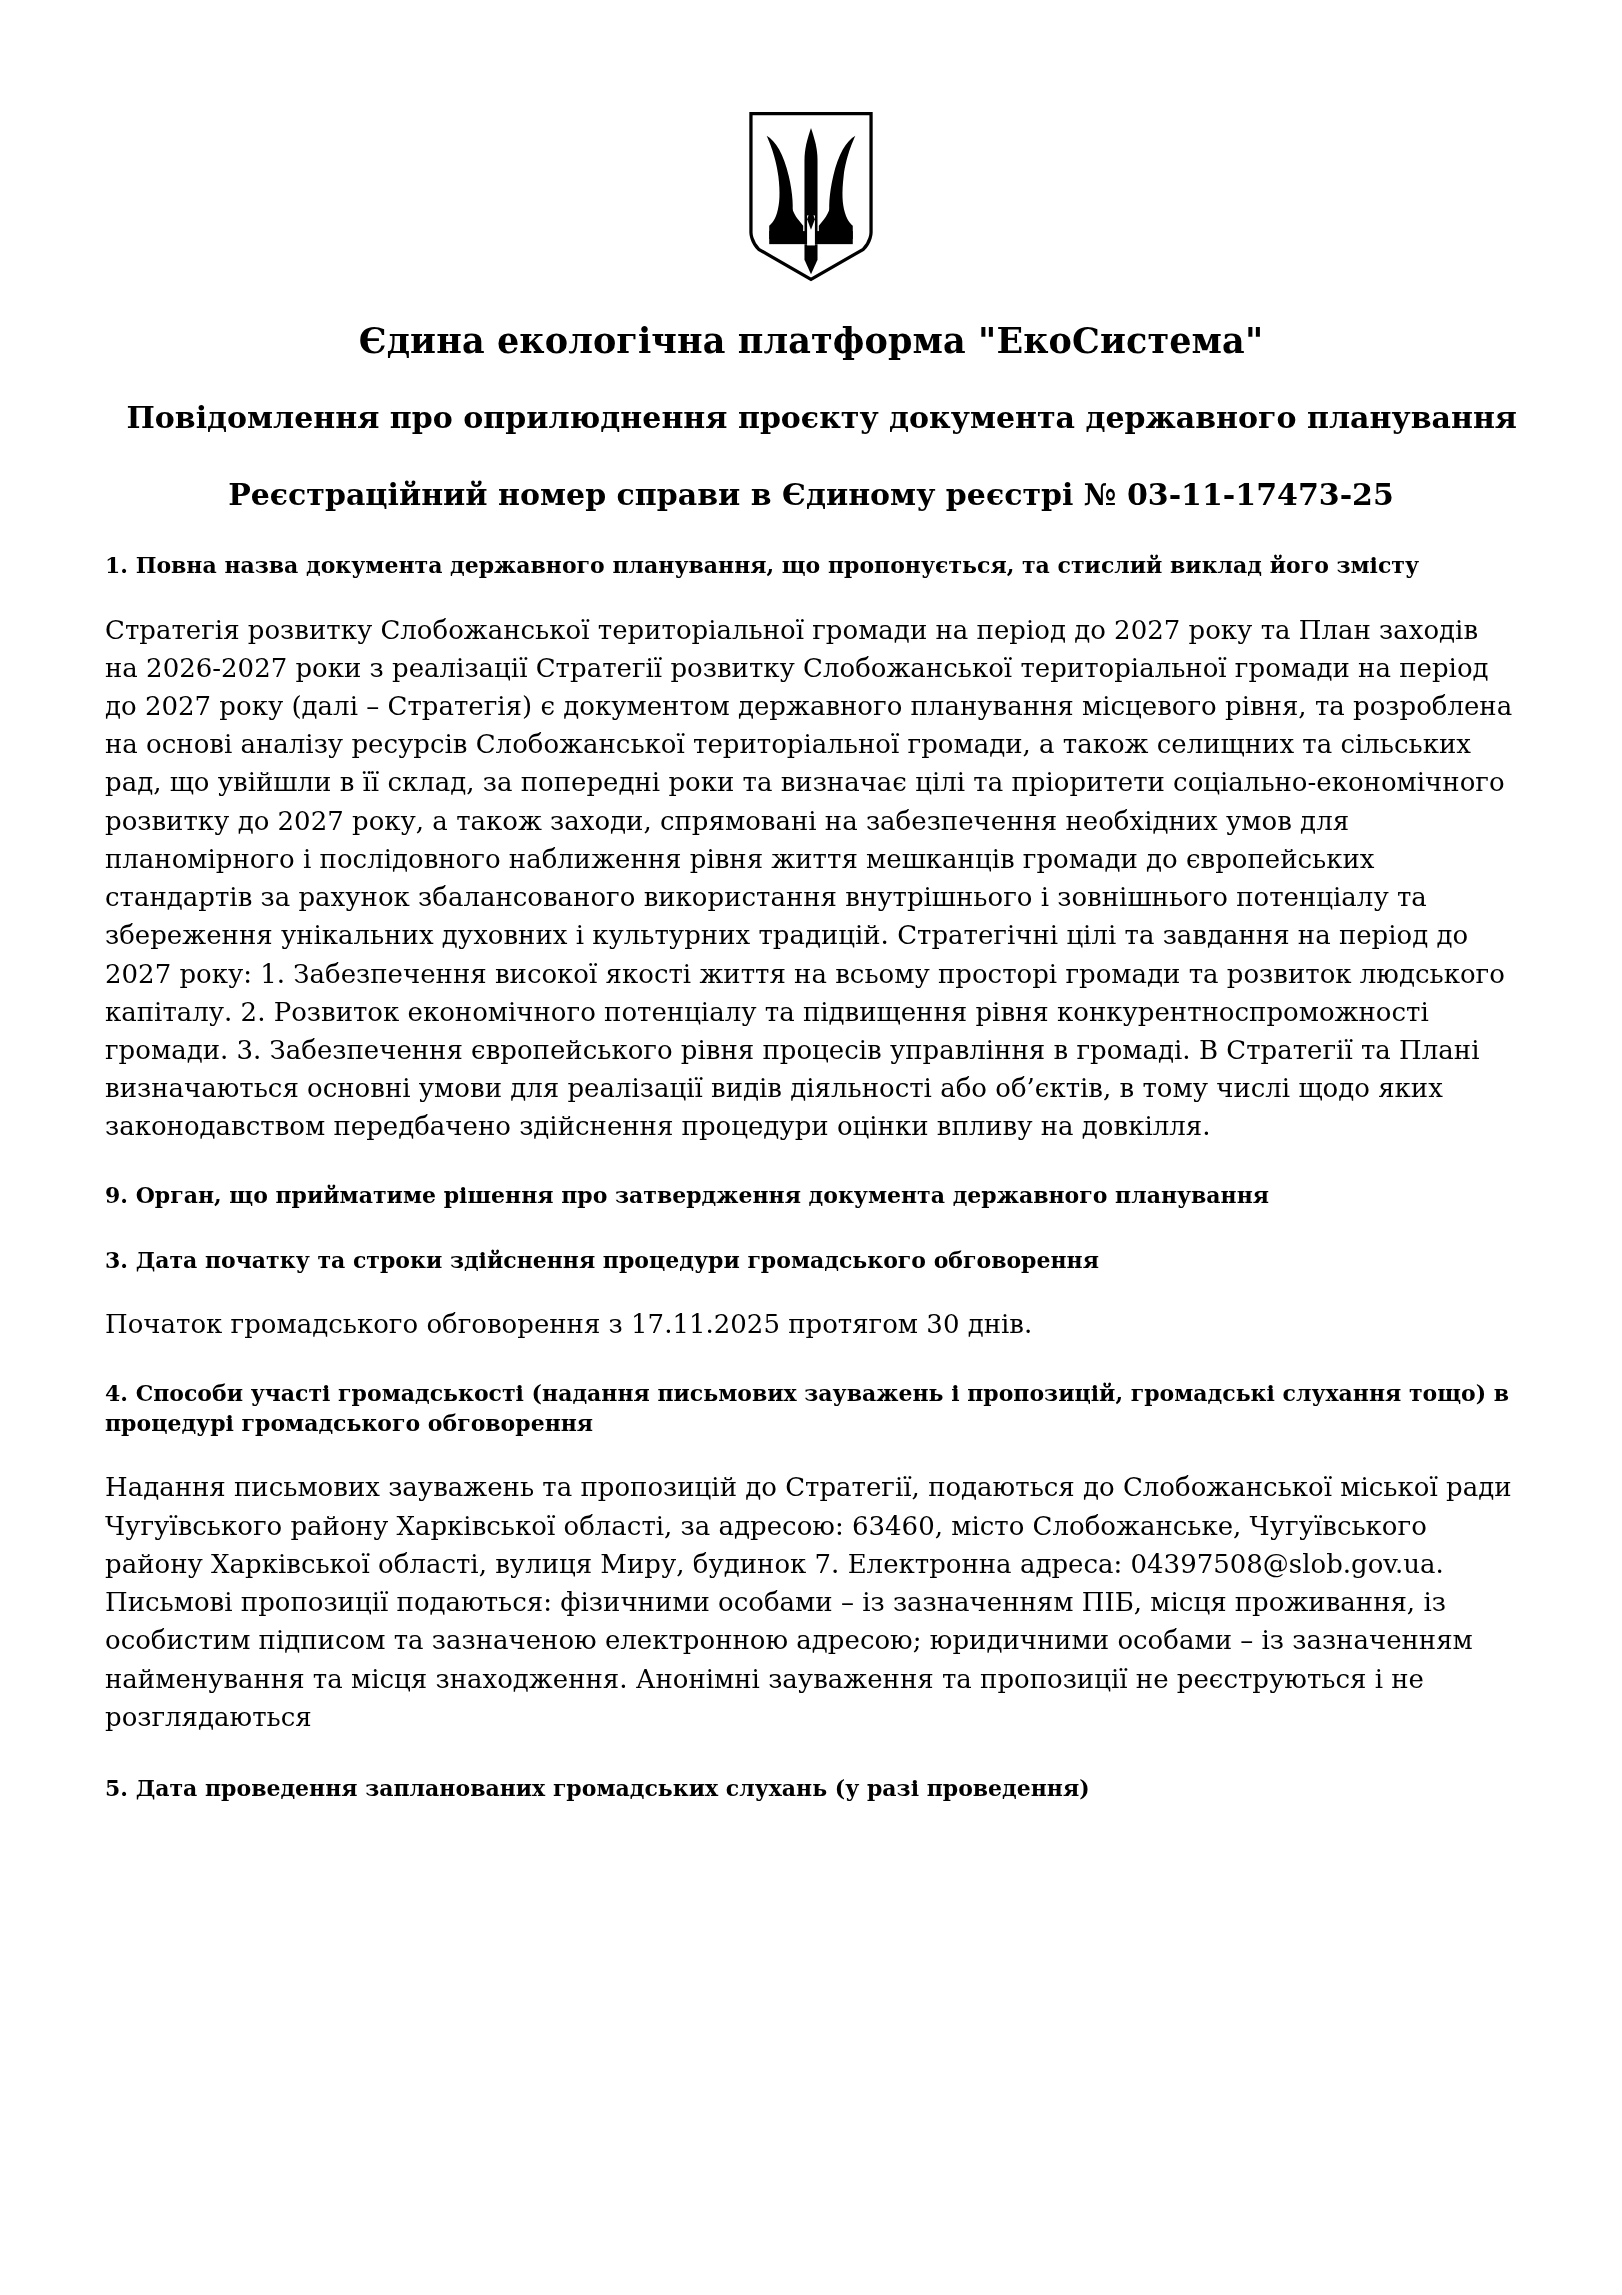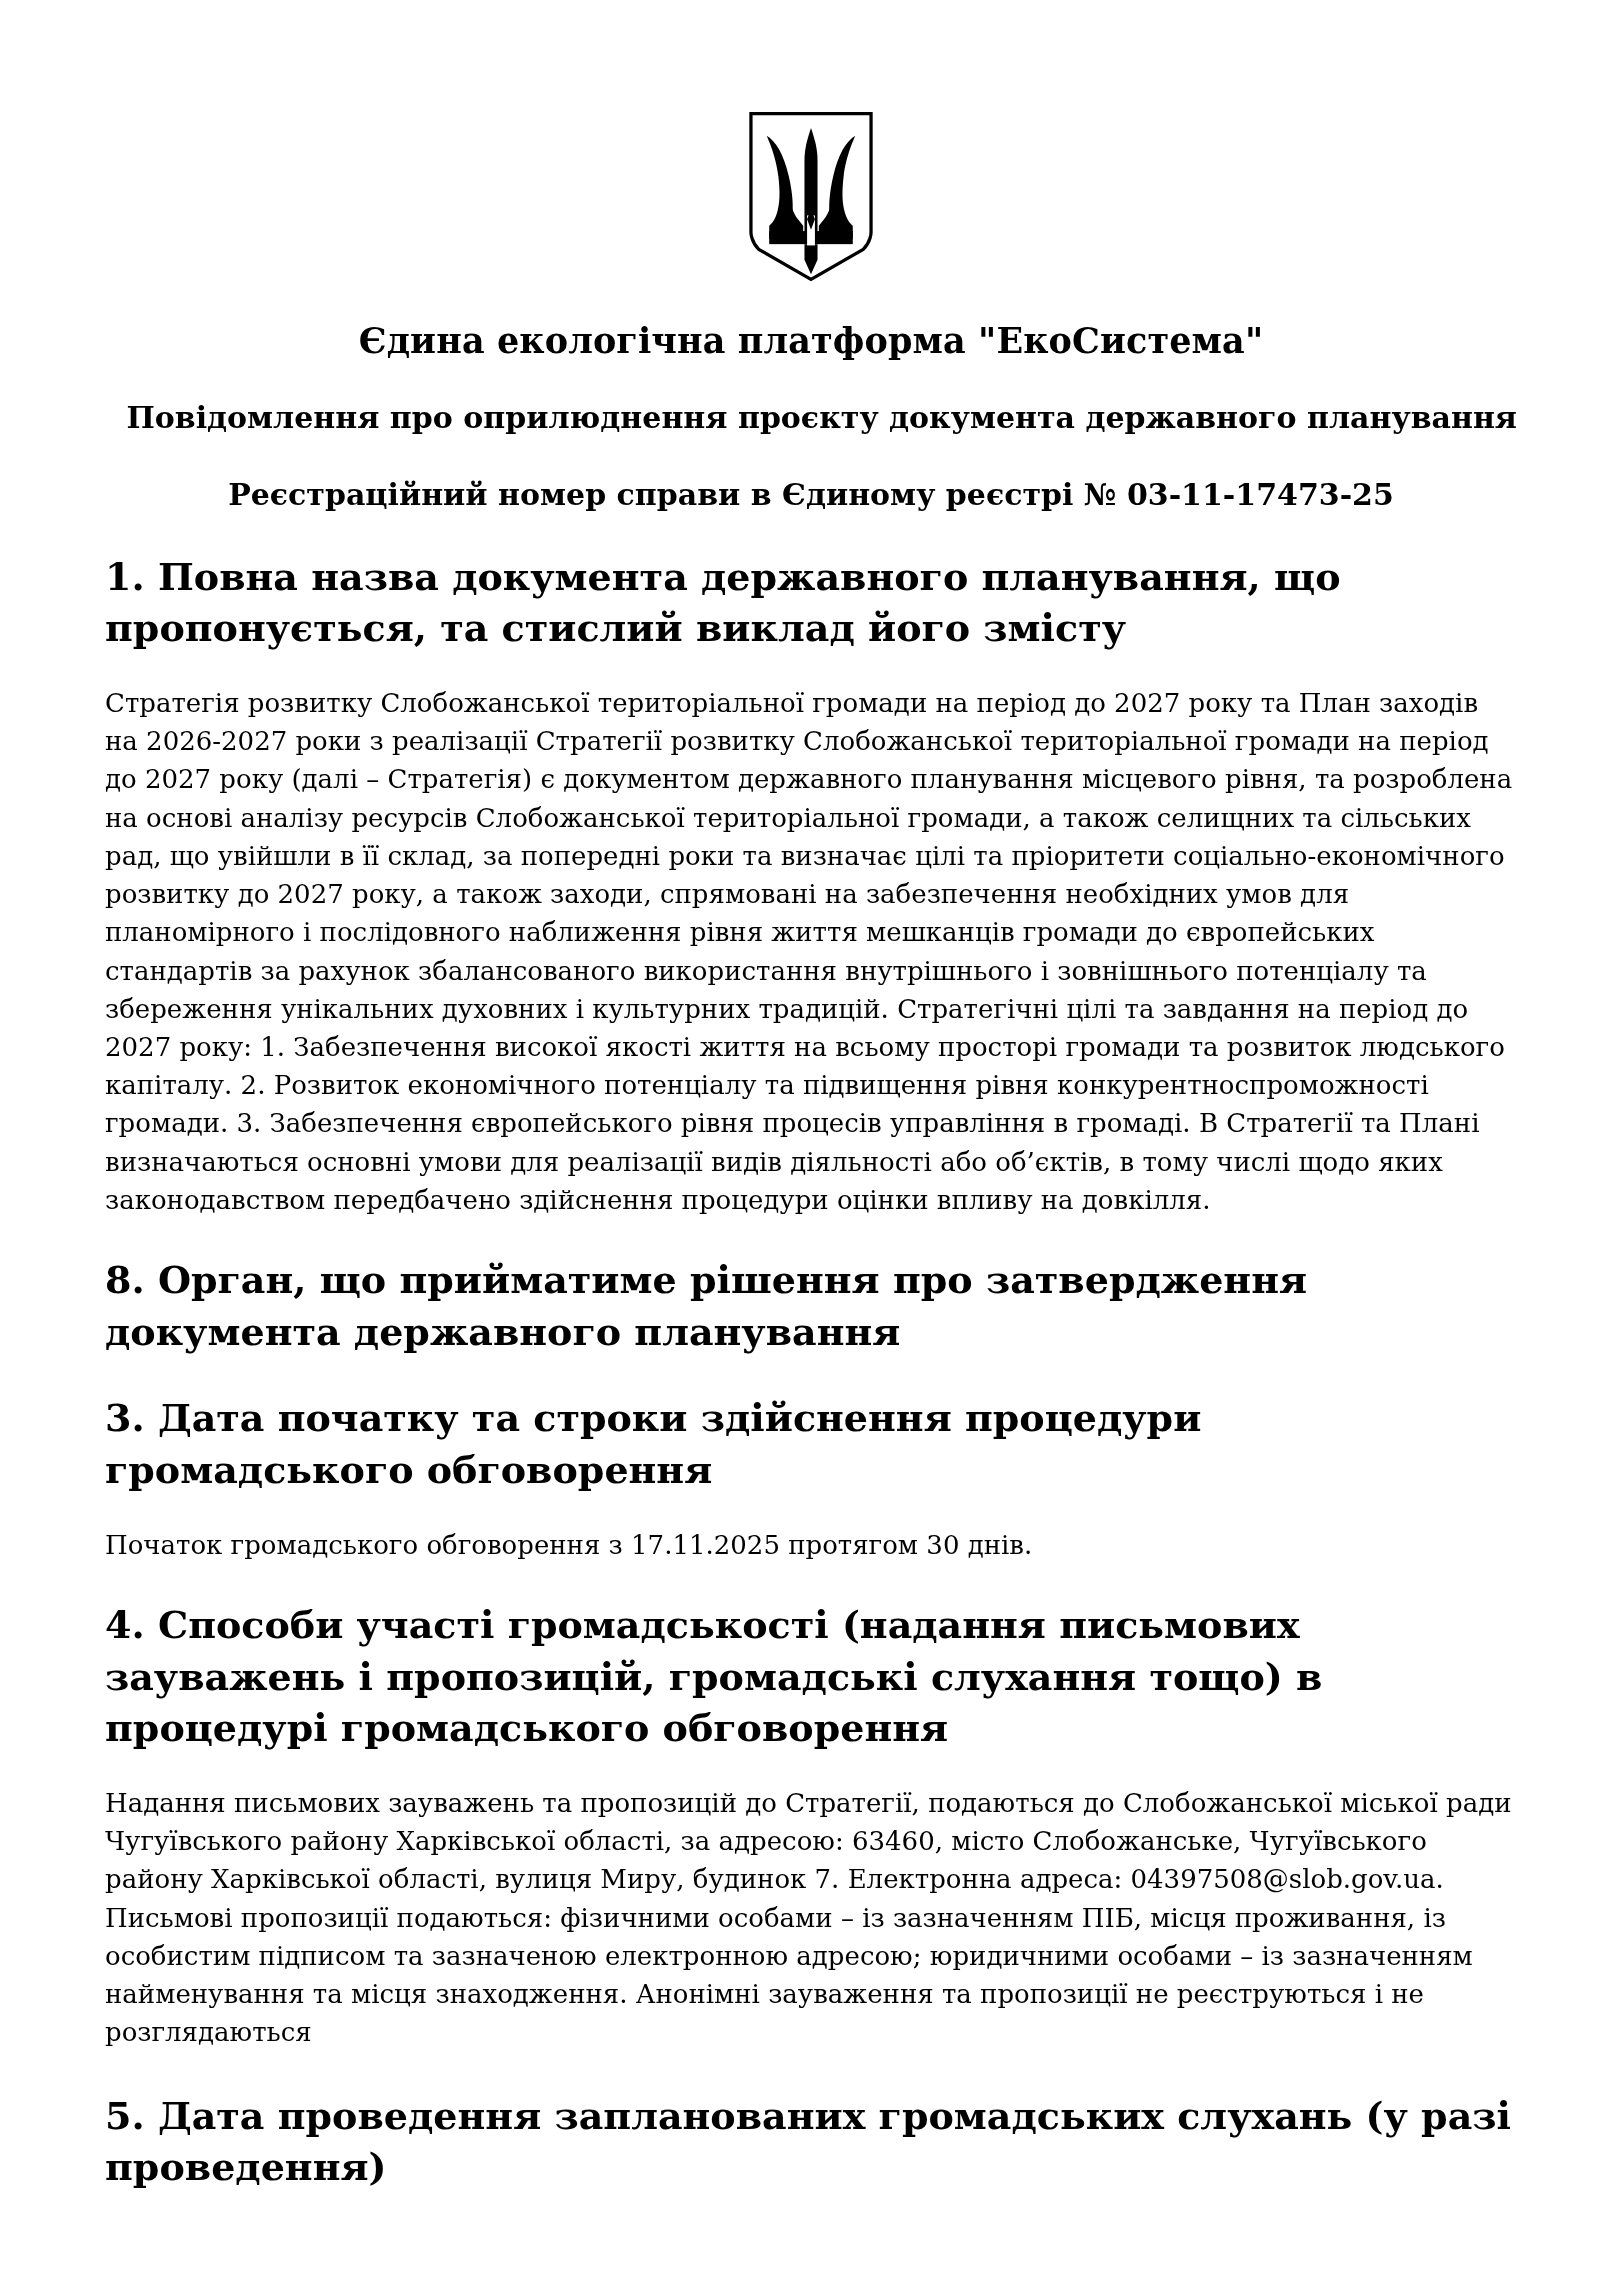--- a/index.html
+++ b/index.html
@@ -68,21 +68,21 @@
     margin-top: 37px;
     text-align: center;
     font-weight: bold;
     font-size: 30px;
     line-height: 1.34;
   }
 
   
   .section-heading {
     font-weight: bold;
-    font-size: 38px;
+    font-size: 22px;
     line-height: 1.36;
     text-align: left;
     margin-top: 35px;
   }
 
   
   .body-text {
     font-weight: normal;
     font-size: 26px;
     line-height: 1.47;
@@ -136,21 +136,21 @@
 
   <div class="notice-title">
     <span class="line1">Повідомлення про оприлюднення проєкту документа державного планування</span>
   </div>
 
   <div class="reg-number">Реєстраційний номер справи в Єдиному реєстрі № 03-11-17473-25</div>
 
   <div class="section-heading">1. Повна назва документа державного планування, що пропонується, та стислий виклад його змісту</div>
   <div class="body-text">Стратегія розвитку Слобожанської територіальної громади на період до 2027 року та План заходів на 2026-2027 роки з реалізації Стратегії розвитку Слобожанської територіальної громади на період до 2027 року (далі – Стратегія) є документом державного планування місцевого рівня, та розроблена на основі аналізу ресурсів Слобожанської територіальної громади, а також селищних та сільських рад, що увійшли в її склад, за попередні роки та визначає цілі та пріоритети соціально-економічного розвитку до 2027 року, а також заходи, спрямовані на забезпечення необхідних умов для планомірного і послідовного наближення рівня життя мешканців громади до європейських стандартів за рахунок збалансованого використання внутрішнього і зовнішнього потенціалу та збереження унікальних духовних і культурних традицій. Стратегічні цілі та завдання на період до 2027 року: 1. Забезпечення високої якості життя на всьому просторі громади та розвиток людського капіталу. 2. Розвиток економічного потенціалу та підвищення рівня конкурентноспроможності громади. 3. Забезпечення європейського рівня процесів управління в громаді. В Стратегії та Плані визначаються основні умови для реалізації видів діяльності або об’єктів, в тому числі щодо яких законодавством передбачено здійснення процедури оцінки впливу на довкілля.</div>
 
-  <div class="section-heading">8. Орган, що прийматиме рішення про затвердження документа державного планування</div>
+  <div class="section-heading">9. Орган, що прийматиме рішення про затвердження документа державного планування</div>
 
   <div class="section-heading">3. Дата початку та строки здійснення процедури громадського обговорення</div>
   <div class="body-text tight">Початок громадського обговорення з 17.11.2025 протягом 30 днів.</div>
 
   <div class="section-heading">4. Способи участі громадськості (надання письмових зауважень і пропозицій, громадські слухання тощо) в процедурі громадського обговорення</div>
   <div class="body-text">Надання письмових зауважень та пропозицій до Стратегії, подаються до Слобожанської міської ради Чугуївського району Харківської області, за адресою: 63460, місто Слобожанське, Чугуївського району Харківської області, вулиця Миру, будинок 7. Електронна адреса: 04397508@slob.gov.ua. Письмові пропозиції подаються: фізичними особами – із зазначенням ПІБ, місця проживання, із особистим підписом та зазначеною електронною адресою; юридичними особами – із зазначенням найменування та місця знаходження. Анонімні зауваження та пропозиції не реєструються і не розглядаються</div>
 
   <div class="section-heading last">5. Дата проведення запланованих громадських слухань (у разі проведення)</div>
 
 </div>

